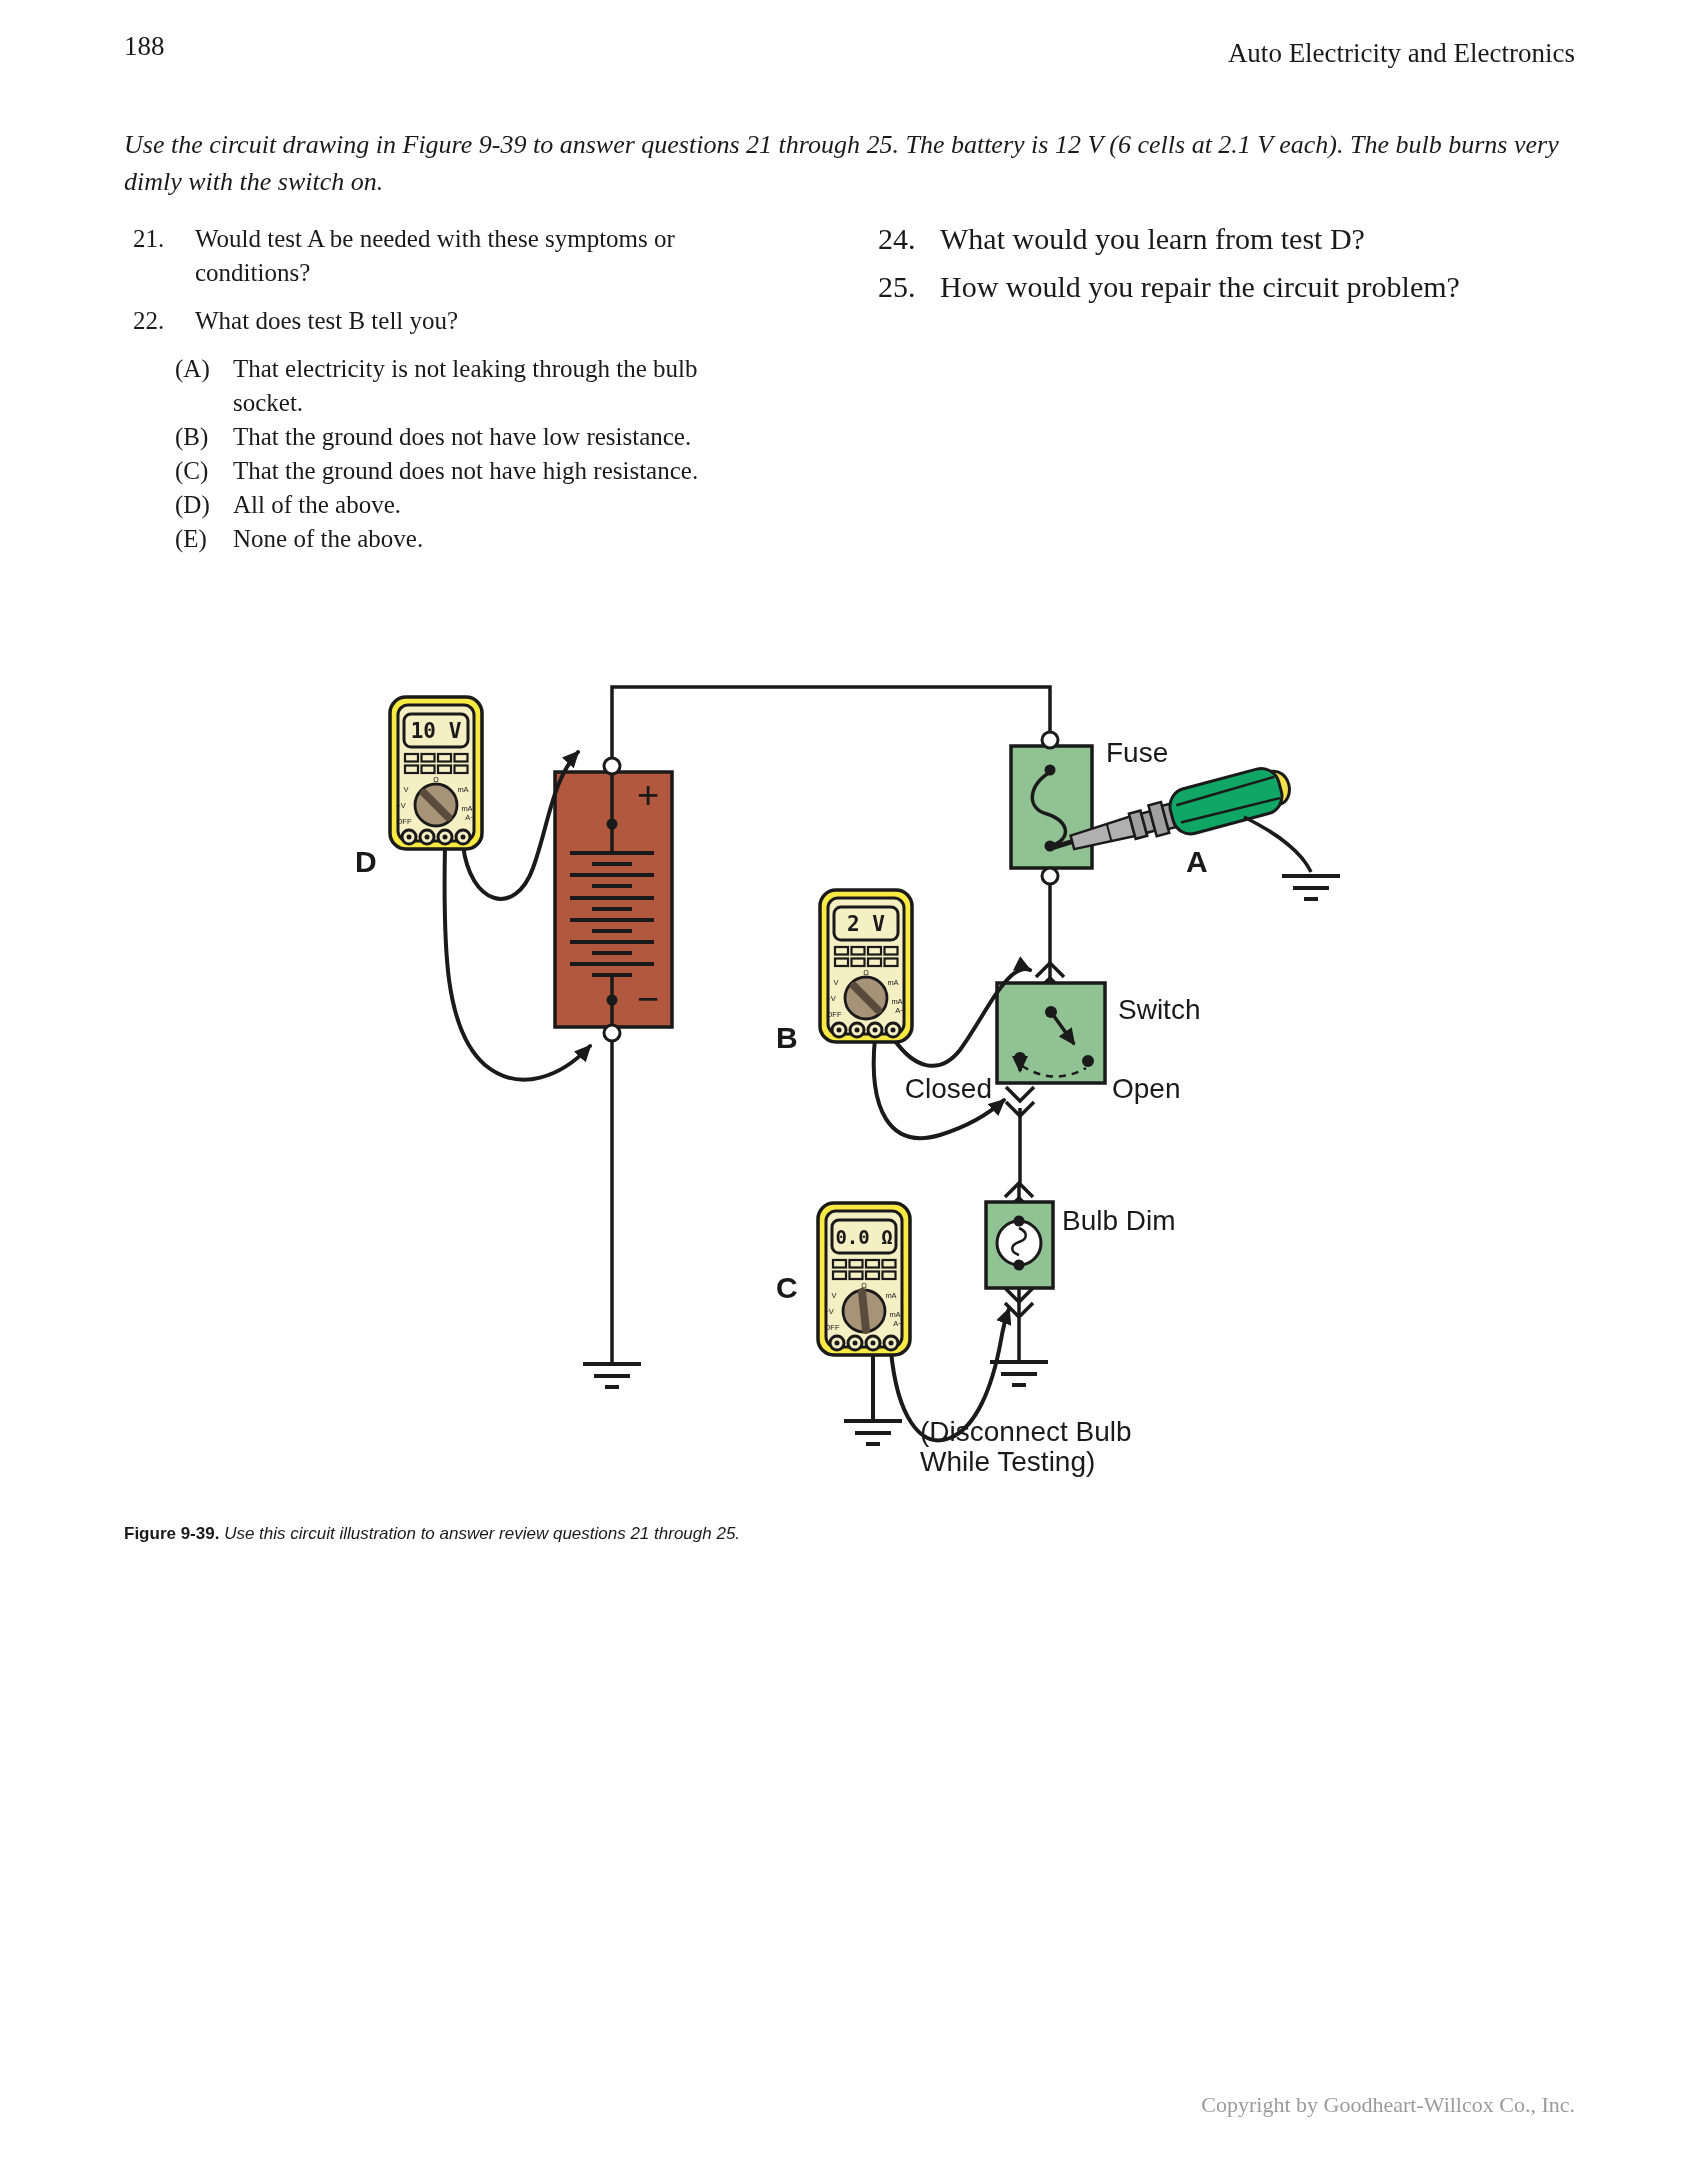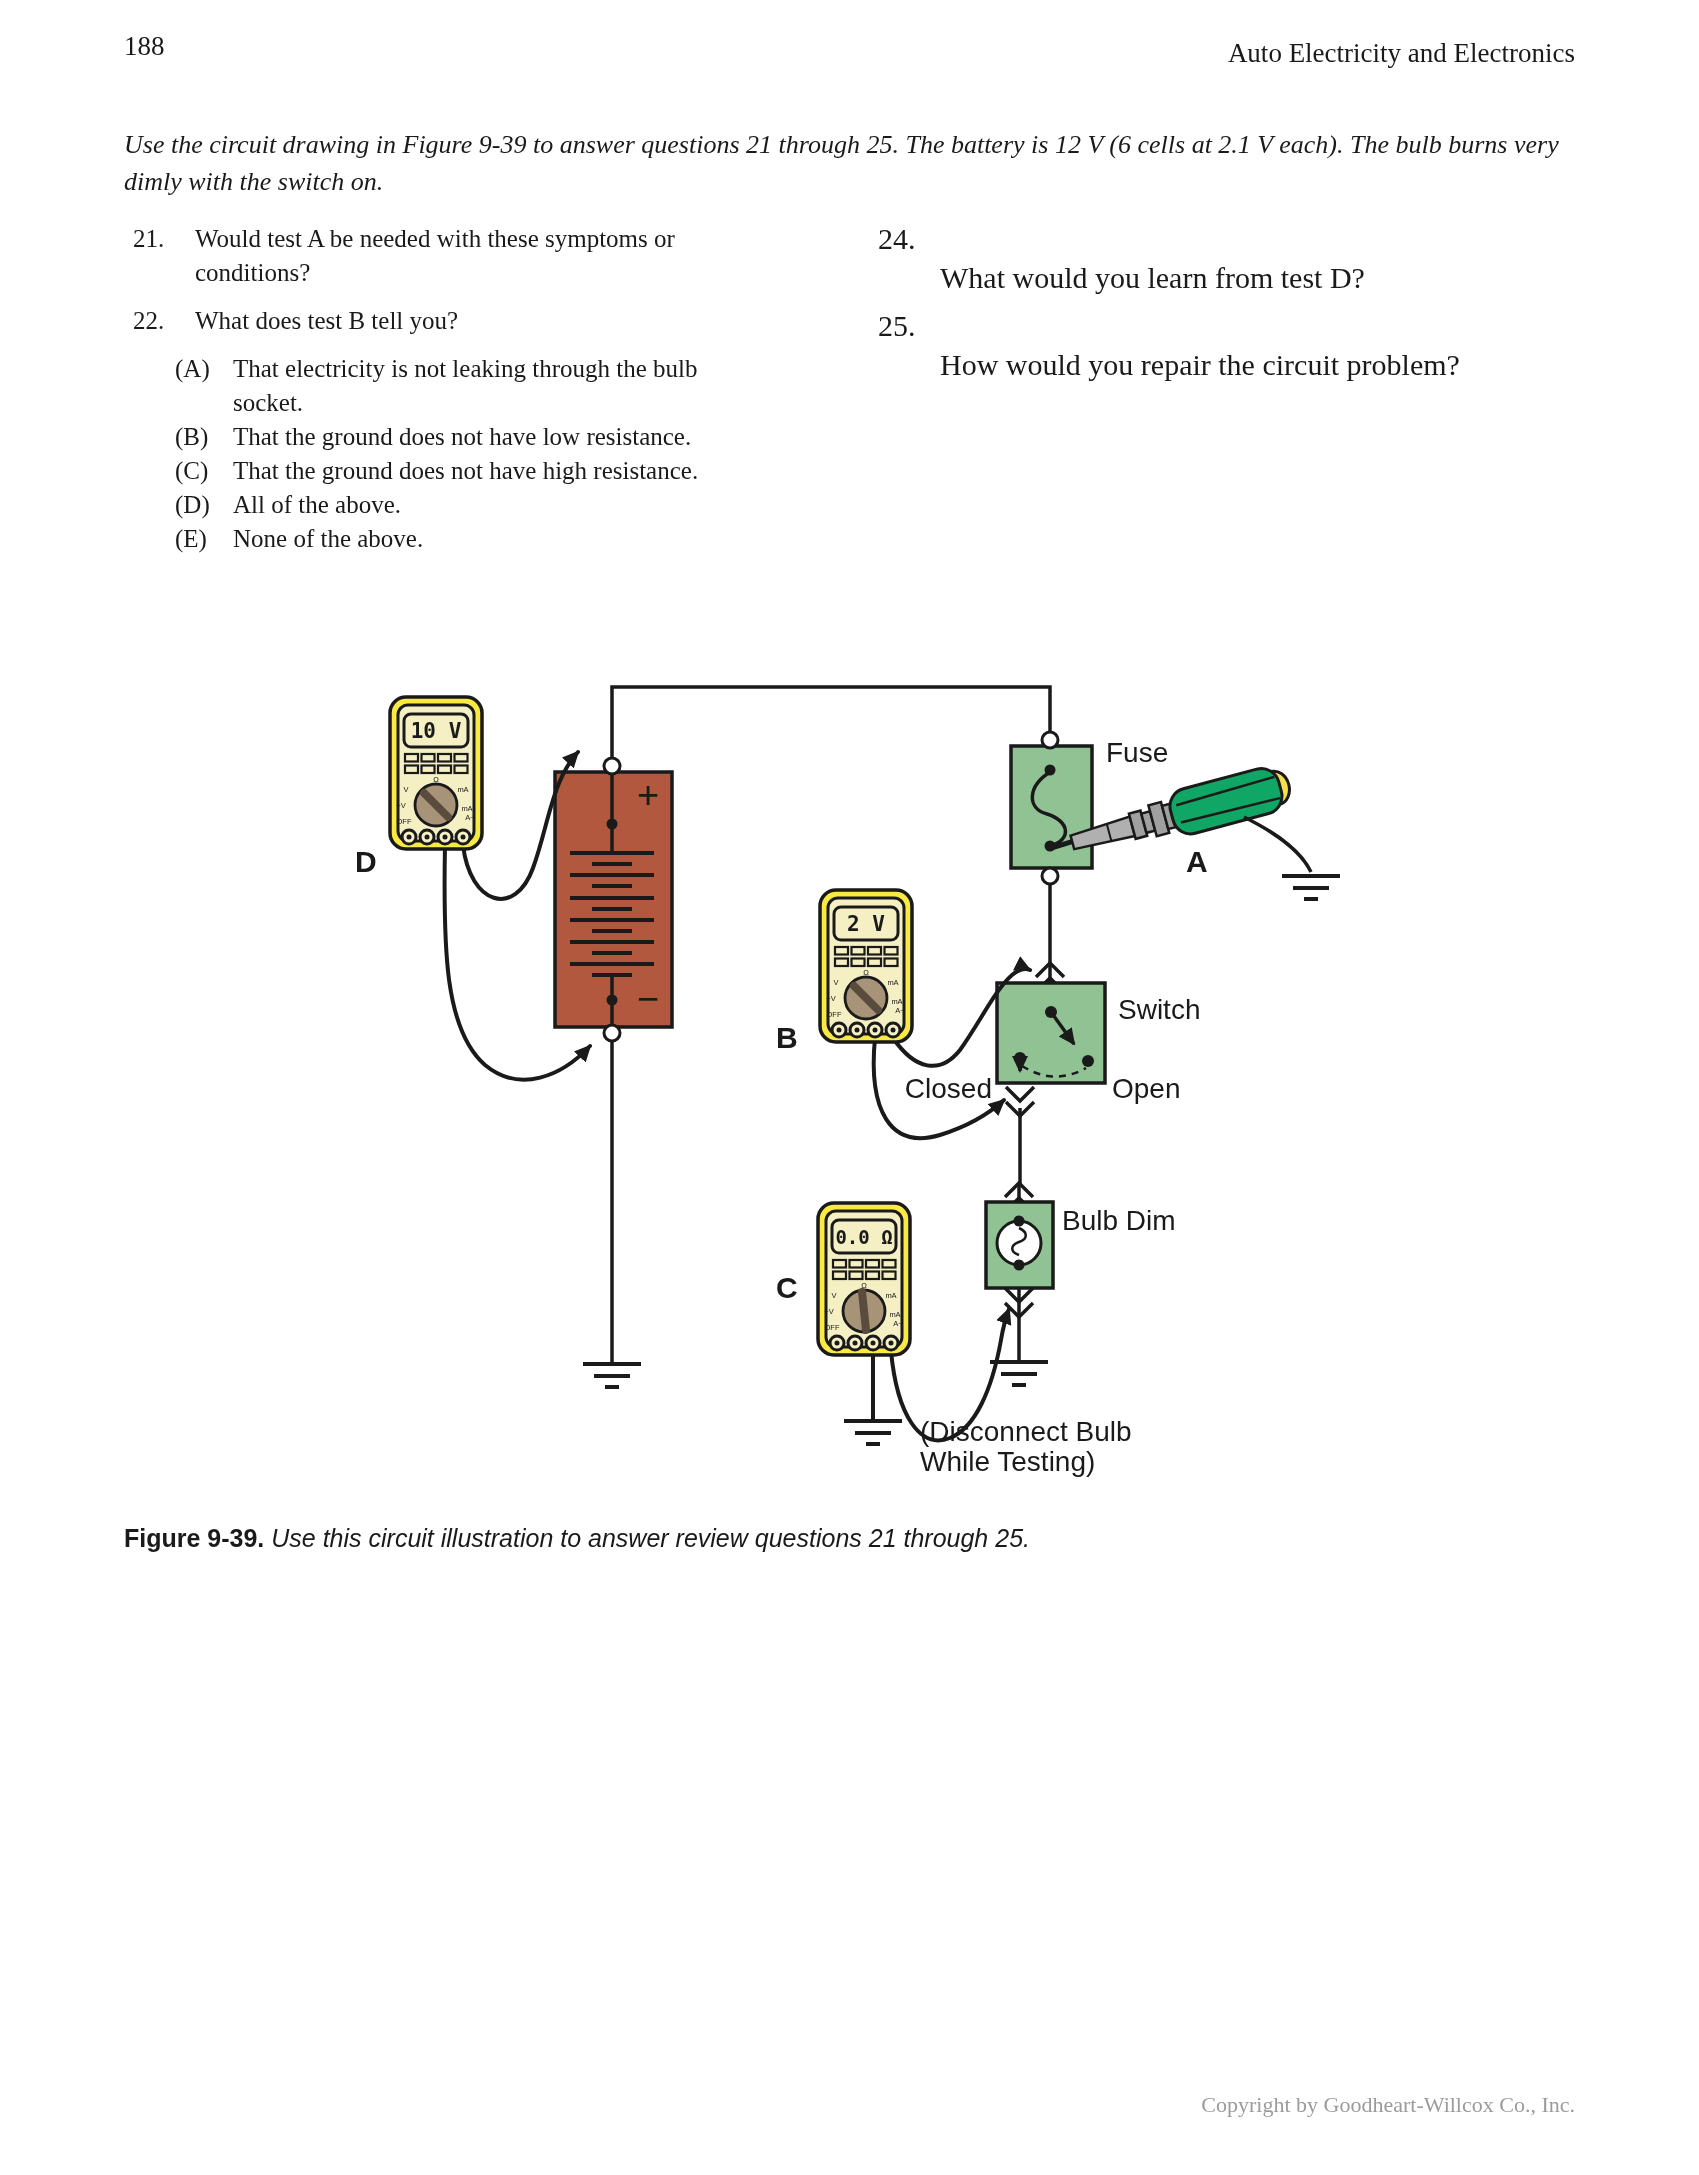--- a/index.html
+++ b/index.html
@@ -8,26 +8,26 @@
   .abs{position:absolute;}
   .page-num{left:124px;top:31px;font-size:27px;}
   .running-head{right:124px;top:38px;font-size:27px;}
   .intro{left:124px;top:126px;width:1452px;font-size:26px;line-height:37px;font-style:italic;}
   .intro .figref{font-weight:normal;text-align:center;}
   .col-left{left:133px;top:222px;width:640px;font-size:25px;line-height:34px;}
   .col-right{left:878px;top:222px;width:700px;font-size:30px;line-height:34px;}
   .q{display:flex;margin-bottom:14px;gap:8px;}
   .qnum{width:54px;flex:0 0 54px;}
   .qtext{width:565px;}
-  .col-right .qtext{width:620px;margin-top:39px;}
+  .col-right .qtext{width:620px;}
   .opts{margin-left:42px;margin-top:2px;margin-bottom:14px;}
   .opt{display:flex;}
   .omark{width:58px;flex:0 0 58px;}
   .otext{width:548px;}
-  .caption{left:124px;top:1524px;width:1452px;font-family:"Liberation Sans",sans-serif;font-size:25px;}
+  .caption{left:124px;top:1524px;width:1452px;font-family:"Liberation Sans",sans-serif;font-size:17px;}
   .caption .cap-label{font-weight:bold;}
   .caption .cap-text{font-style:italic;}
   .footer{right:124px;top:2092px;font-family:Liberation Serif, serif;font-size:22px;color:#9b9b9b;}
   svg.diagram{position:absolute;left:0;top:0;}
   .wire{stroke:#1a1a1a;stroke-width:3.5;fill:none;}
   .lead{stroke:#1a1a1a;stroke-width:4;fill:none;stroke-linecap:round;}
   .chev{stroke:#1a1a1a;stroke-width:3.5;fill:none;}
   .node-open{fill:#ffffff;stroke:#1a1a1a;stroke-width:3;}
   .node-dot{fill:#1a1a1a;stroke:none;}
   .gbar{stroke:#1a1a1a;stroke-width:4;}

